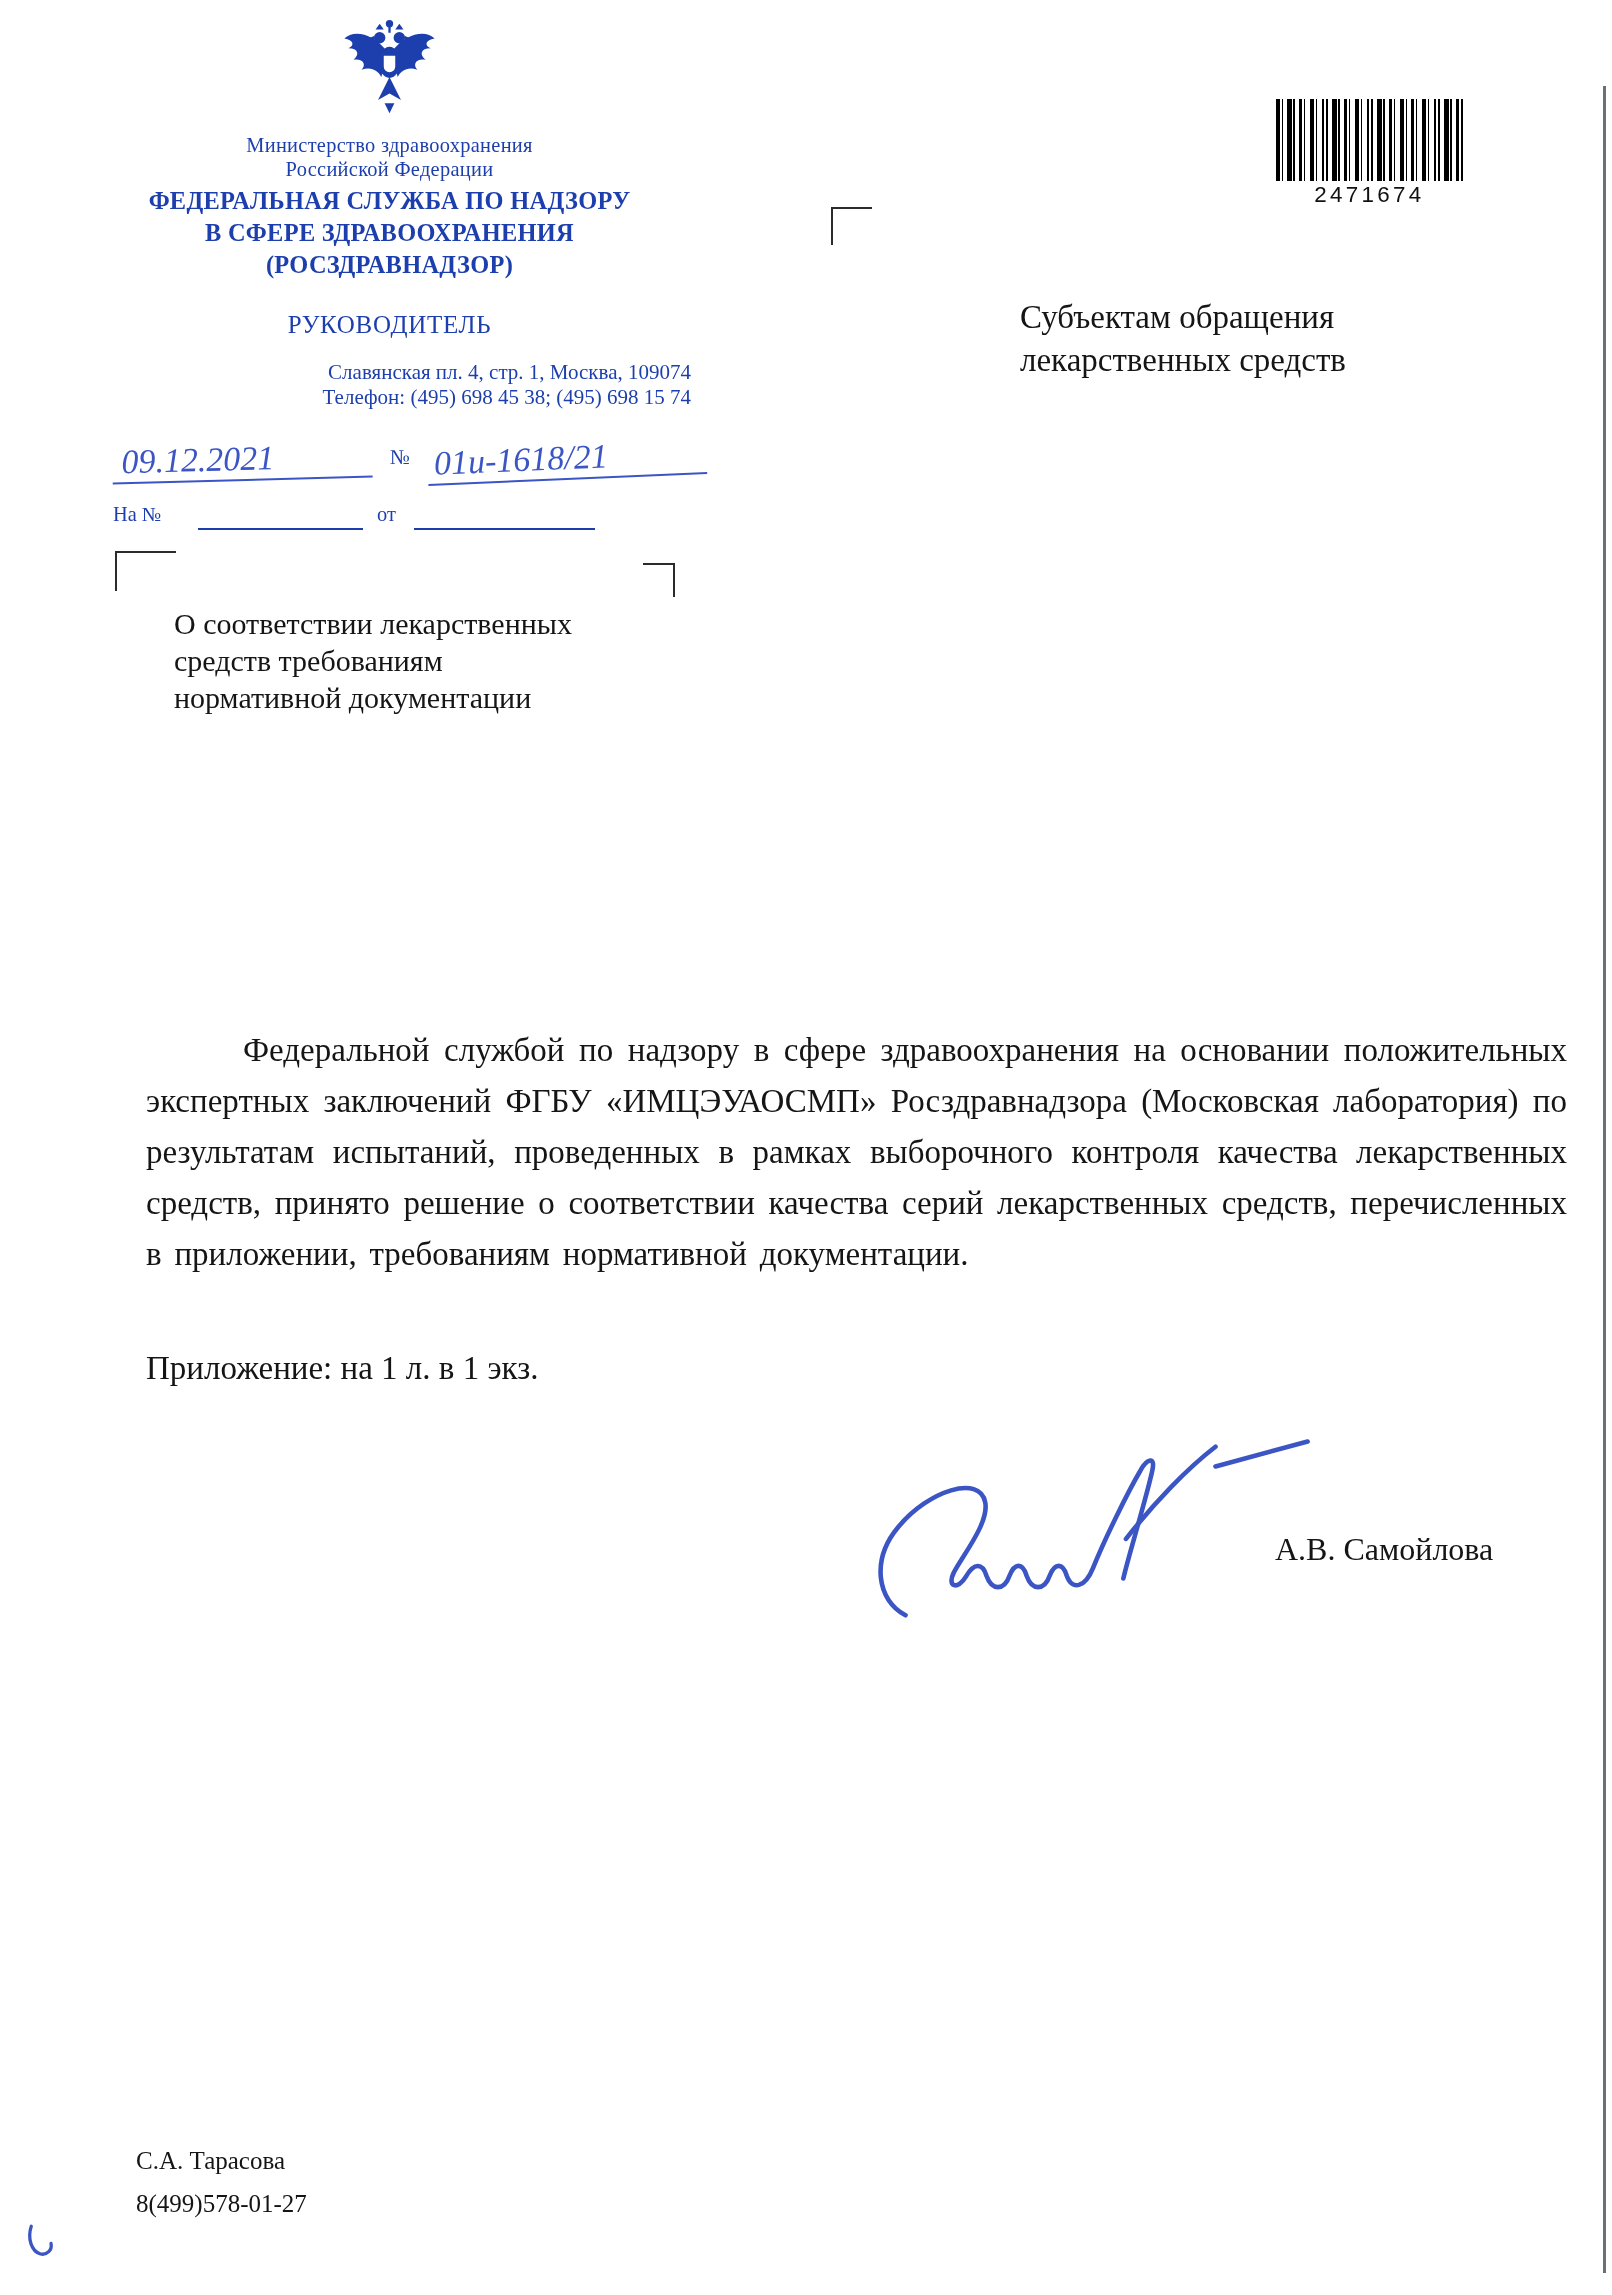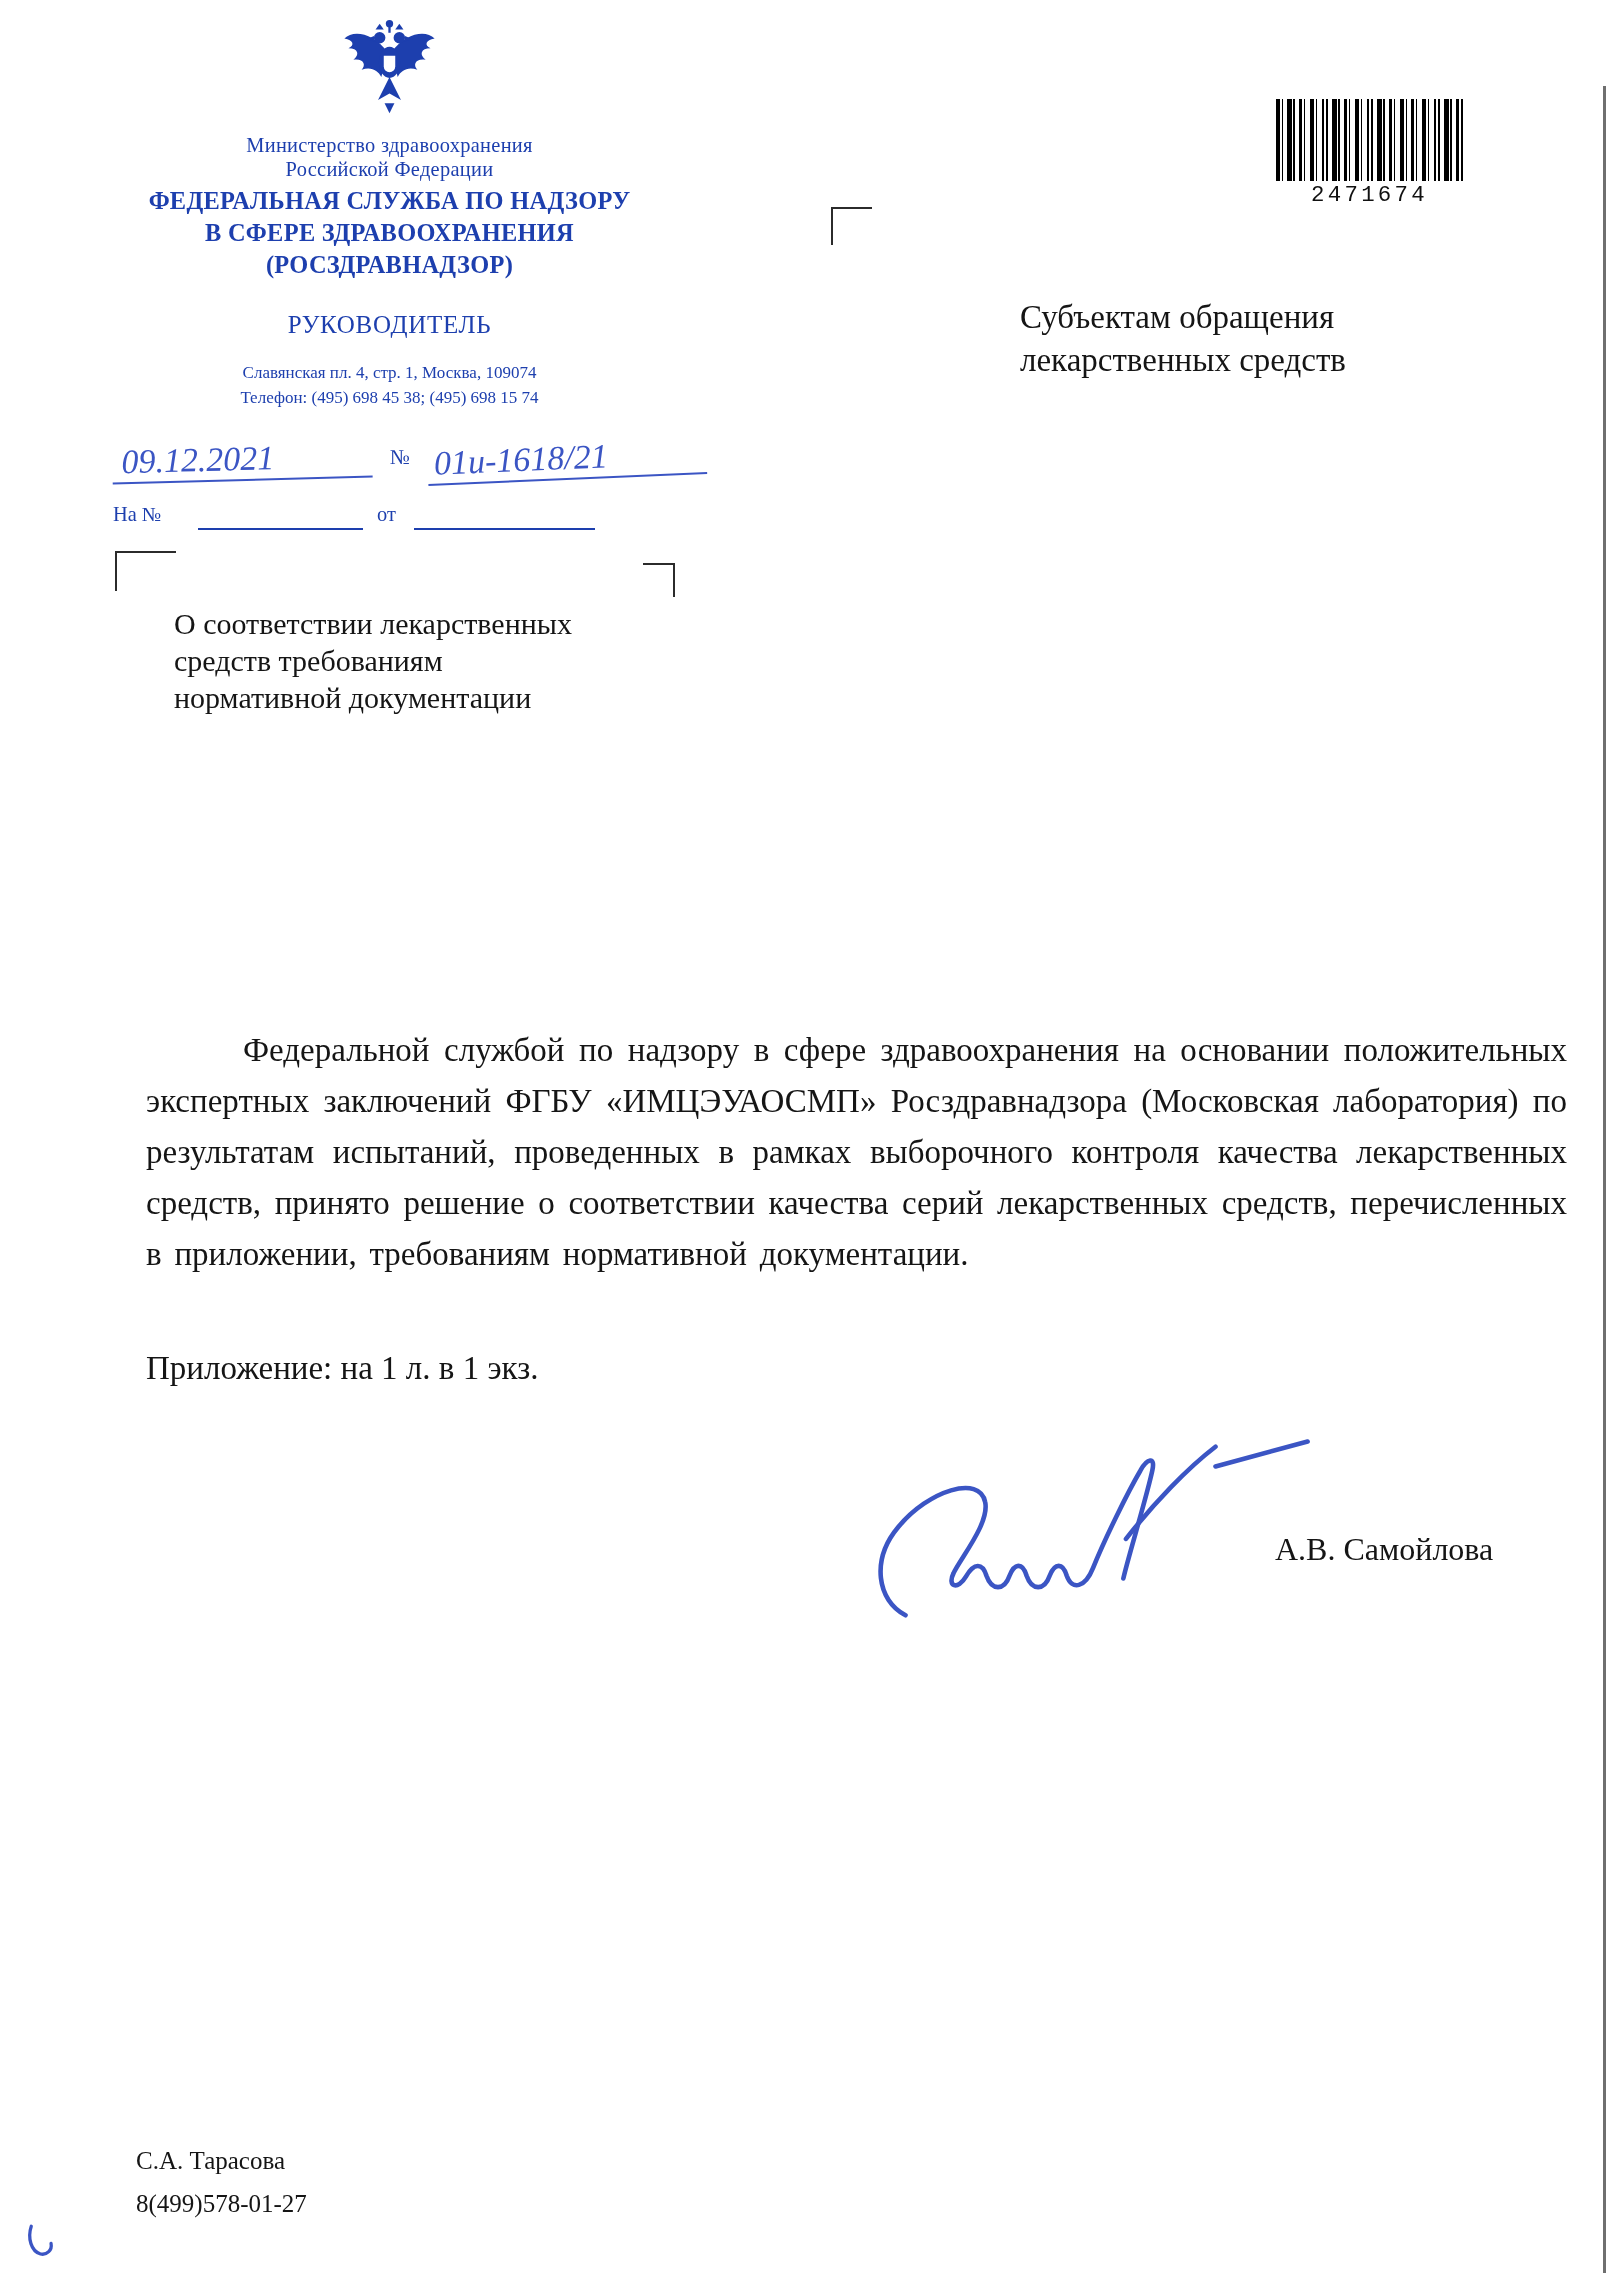--- a/index.html
+++ b/index.html
@@ -14,21 +14,21 @@
 
   
   .letterhead {
     left:88px; top:18.4px; width:603px;
     text-align:center; color:#1d3fae;
   }
   .emblem { display:block; margin:0 auto; }
   .ministry { margin-top:9.2px; font-weight:normal; font-size:20.4px; line-height:24.4px; letter-spacing:0.3px; }
   .service  { margin-top:4px; font-weight:bold; font-size:24.4px; line-height:32px; letter-spacing:0.3px; }
   .position { margin-top:30px; font-weight:normal; font-size:25px; letter-spacing:0.7px; }
-  .contacts { margin-top:21px; font-size:17px; line-height:25px; }
+  .contacts { margin-top:21px; font-size:21px; line-height:25px;text-align:right; }
 
   
   .hand {
     font-style:italic; color:#3b55c4;
     font-size:34px; white-space:nowrap;
   }
   .hw-date {
     left:112px; top:427px; width:260px; height:54px;
     border-bottom:2.6px solid #3b55c4;
     display:flex; align-items:flex-end; padding:0 0 1.3px 9.2px;
@@ -62,21 +62,21 @@
     height:82px; width:100%;
     background:repeating-linear-gradient(90deg,
       #000 0 2.6px,  #fff 2.6px 4.6px,
       #000 4.6px 6px, #fff 6px 10.5px,
       #000 10.5px 15px, #fff 15px 16.5px,
       #000 16.5px 18px, #fff 18px 22.4px);
     border-left:1.3px solid #000; border-right:1.3px solid #000;
   }
   .barcode-number {
     margin-top:1.3px; text-align:center;
-    font-family:Liberation Mono, monospace;
+    font-family:Liberation Sans, sans-serif;
     font-size:22.4px; letter-spacing:3.3px; color:#111;
   }
 
   
   .addressee { left:1020px; top:296px; font-size:33px; line-height:43px; color:#151515; }
   .subject   { left:174px;  top:605px; font-size:30px; line-height:37px; color:#151515; }
   .body-par  {
     left:146px; top:1025px; width:1421px;
     font-size:33px; line-height:51px; color:#151515;
     text-align:justify; text-align-last:left;

